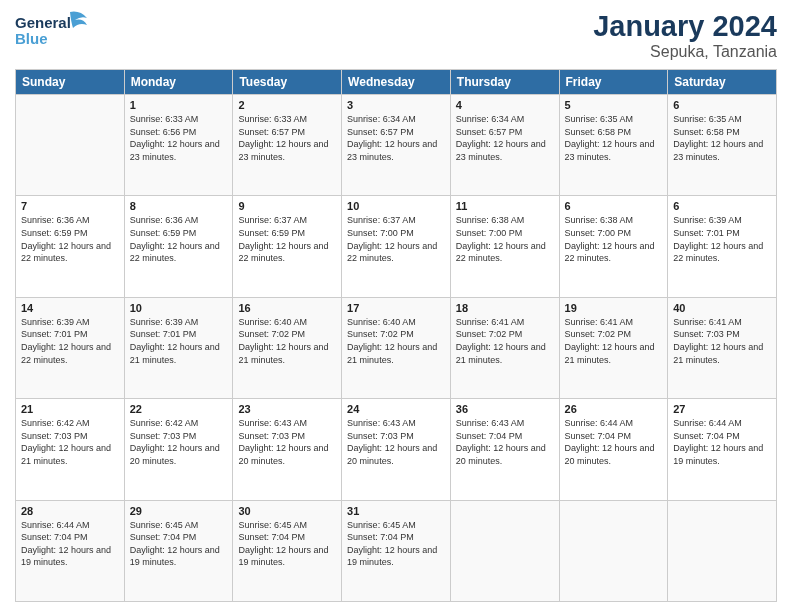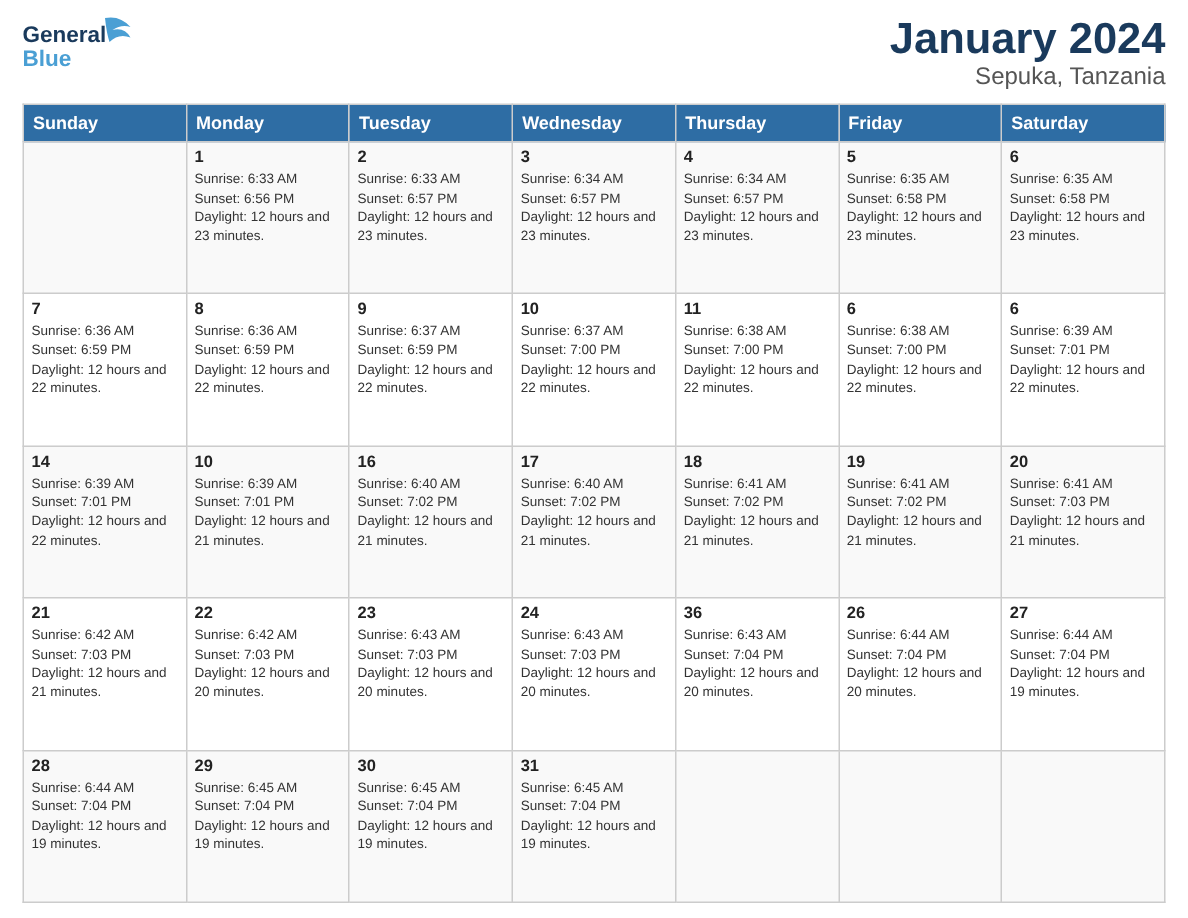--- a/index.html
+++ b/index.html
@@ -191,21 +191,21 @@
           </td>
           <td>
             <span class="day-num">18</span>
             <div class="cell-content">Sunrise: 6:41 AM<br>Sunset: 7:02 PM<br>Daylight: 12 hours and 21 minutes.</div>
           </td>
           <td>
             <span class="day-num">19</span>
             <div class="cell-content">Sunrise: 6:41 AM<br>Sunset: 7:02 PM<br>Daylight: 12 hours and 21 minutes.</div>
           </td>
           <td>
-            <span class="day-num">20</span>
+            <span class="day-num">40</span>
             <div class="cell-content">Sunrise: 6:41 AM<br>Sunset: 7:03 PM<br>Daylight: 12 hours and 21 minutes.</div>
           </td>
         </tr>
         <tr>
           <td>
             <span class="day-num">21</span>
             <div class="cell-content">Sunrise: 6:42 AM<br>Sunset: 7:03 PM<br>Daylight: 12 hours and 21 minutes.</div>
           </td>
           <td>
             <span class="day-num">22</span>

